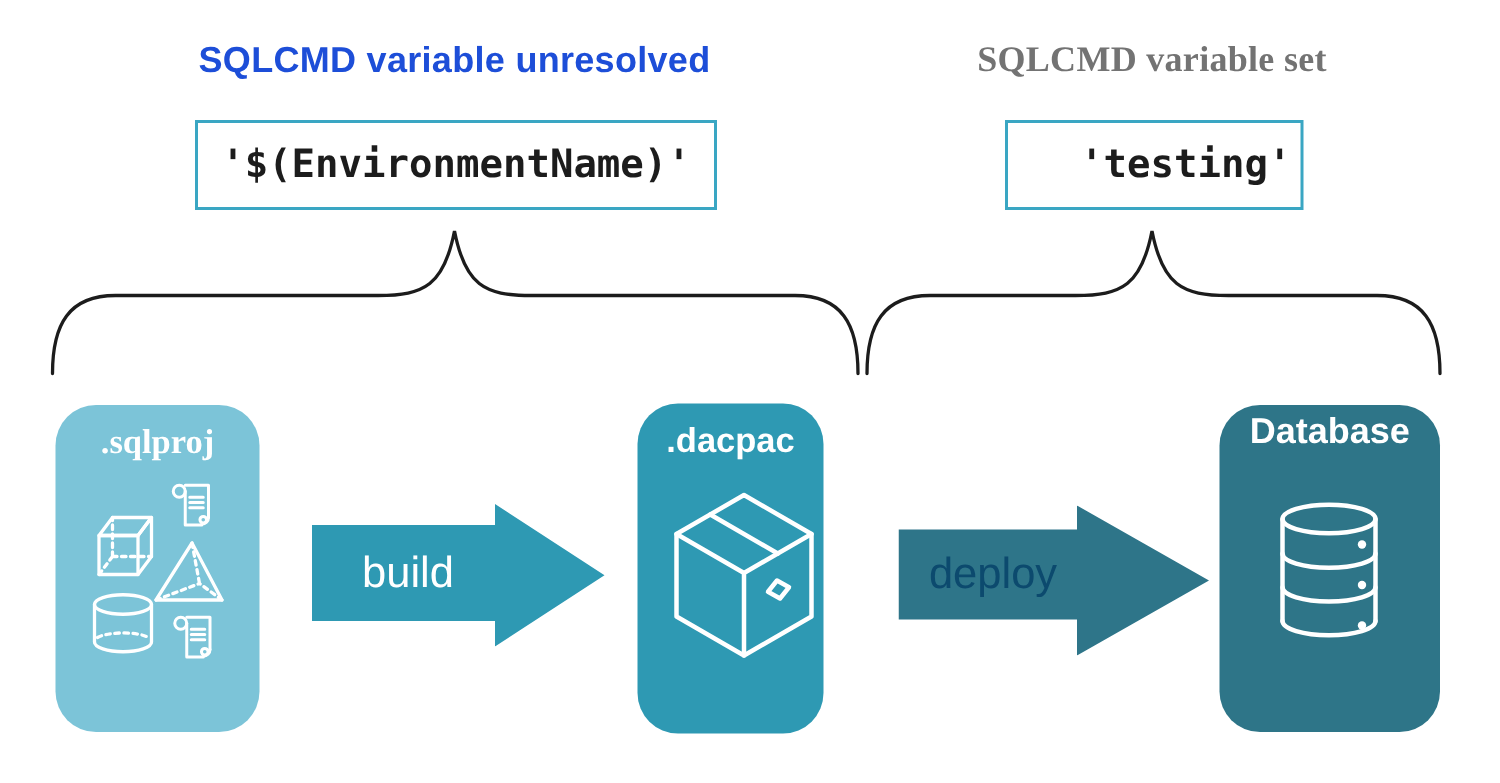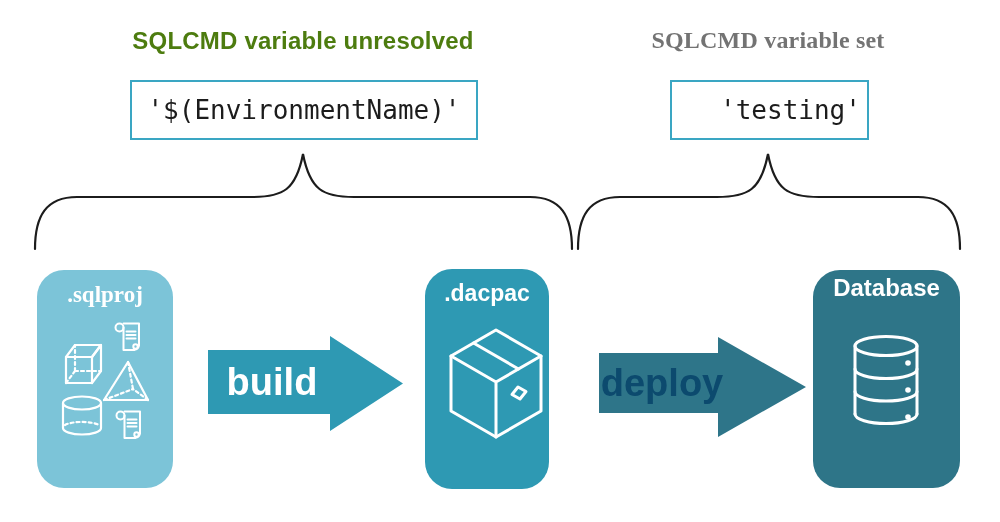--- a/index.html
+++ b/index.html
@@ -27,20 +27,21 @@
   .value-box {
     position: absolute;
     top: 80px;
     height: 60px;
     border: 2px solid;
     box-sizing: border-box;
     display: flex;
     align-items: center;
     justify-content: center;
     background: #ffffff;
+    font-weight: bold;
   }
   .value-box.left  { left: 130px; width: 348px; }
   .value-box.right { left: 670px; width: 199px; }
   .value-box code {
     font-family: "DejaVu Sans Mono", "Liberation Mono", monospace;
     font-size: 26px;
     white-space: pre;
   }
 
   .braces { position: absolute; left: 0; top: 0; }
@@ -65,43 +66,43 @@
   .stage svg * { vector-effect: none; }
 
   .arrow { position: absolute; }
   .arrow svg { position: absolute; left: 0; top: 0; }
   .arrow polygon { fill: currentColor; }
   .arrow-label {
     position: absolute;
     display: flex;
     align-items: center;
     justify-content: center;
-    font-weight: 700;
-    font-size: 38px;
+    font-weight: 400;
+    font-size: 29px;
     line-height: 1;
   }
   .arrow-build  { left: 208px; top: 336px; width: 196px; height: 95px; }
   .arrow-build .arrow-label { left: 0; top: 14px; width: 128px; height: 64px; }
   .arrow-deploy { left: 599px; top: 337px; width: 208px; height: 100px; }
   .arrow-deploy .arrow-label { left: 0; top: 16px; width: 126px; height: 60px; }
 
   .icon-stroke { stroke: currentColor; fill: none; stroke-linecap: round; stroke-linejoin: round; }
   .dashed { stroke-dasharray: 3 3; }
 </style>
 </head>
 <body>
 
 <div class="canvas" style="background-color: rgb(255, 255, 255);">
 
   <svg class="braces" width="1000" height="522" viewBox="0 0 1000 522" aria-hidden="true" style="color: rgb(28, 28, 28);">
     <path d="M35 249 C35 216 46 197 77 197 L252 197 C283 197 296 190 303 154 C310 190 323 197 354 197 L530 197 C561 197 572 216 572 249"></path>
     <path d="M578 249 C578 216 589 197 620 197 L717 197 C748 197 761 190 768 154 C775 190 788 197 819 197 L918 197 C949 197 960 216 960 249"></path>
   </svg>
 
-  <div class="heading left" style="color: #4d7c0f;">SQLCMD variable unresolved</div>
+  <div class="heading left" style="color: #1d4ed8;">SQLCMD variable unresolved</div>
   <div class="heading right" style="color: #737373; font-family: Liberation Serif, serif;">SQLCMD variable set</div>
 
   <div class="value-box left" style="border-color: rgb(58, 166, 195);">
     <code style="color: rgb(28, 28, 28);">'$(EnvironmentName)'</code>
   </div>
   <div class="value-box right" style="border-color: rgb(58, 166, 195);">
     <code style="color: rgb(28, 28, 28); margin-left: 42px;">'testing'</code>
   </div>
 
   <div class="stage stage-sqlproj" style="background-color: rgb(124, 196, 216);">

